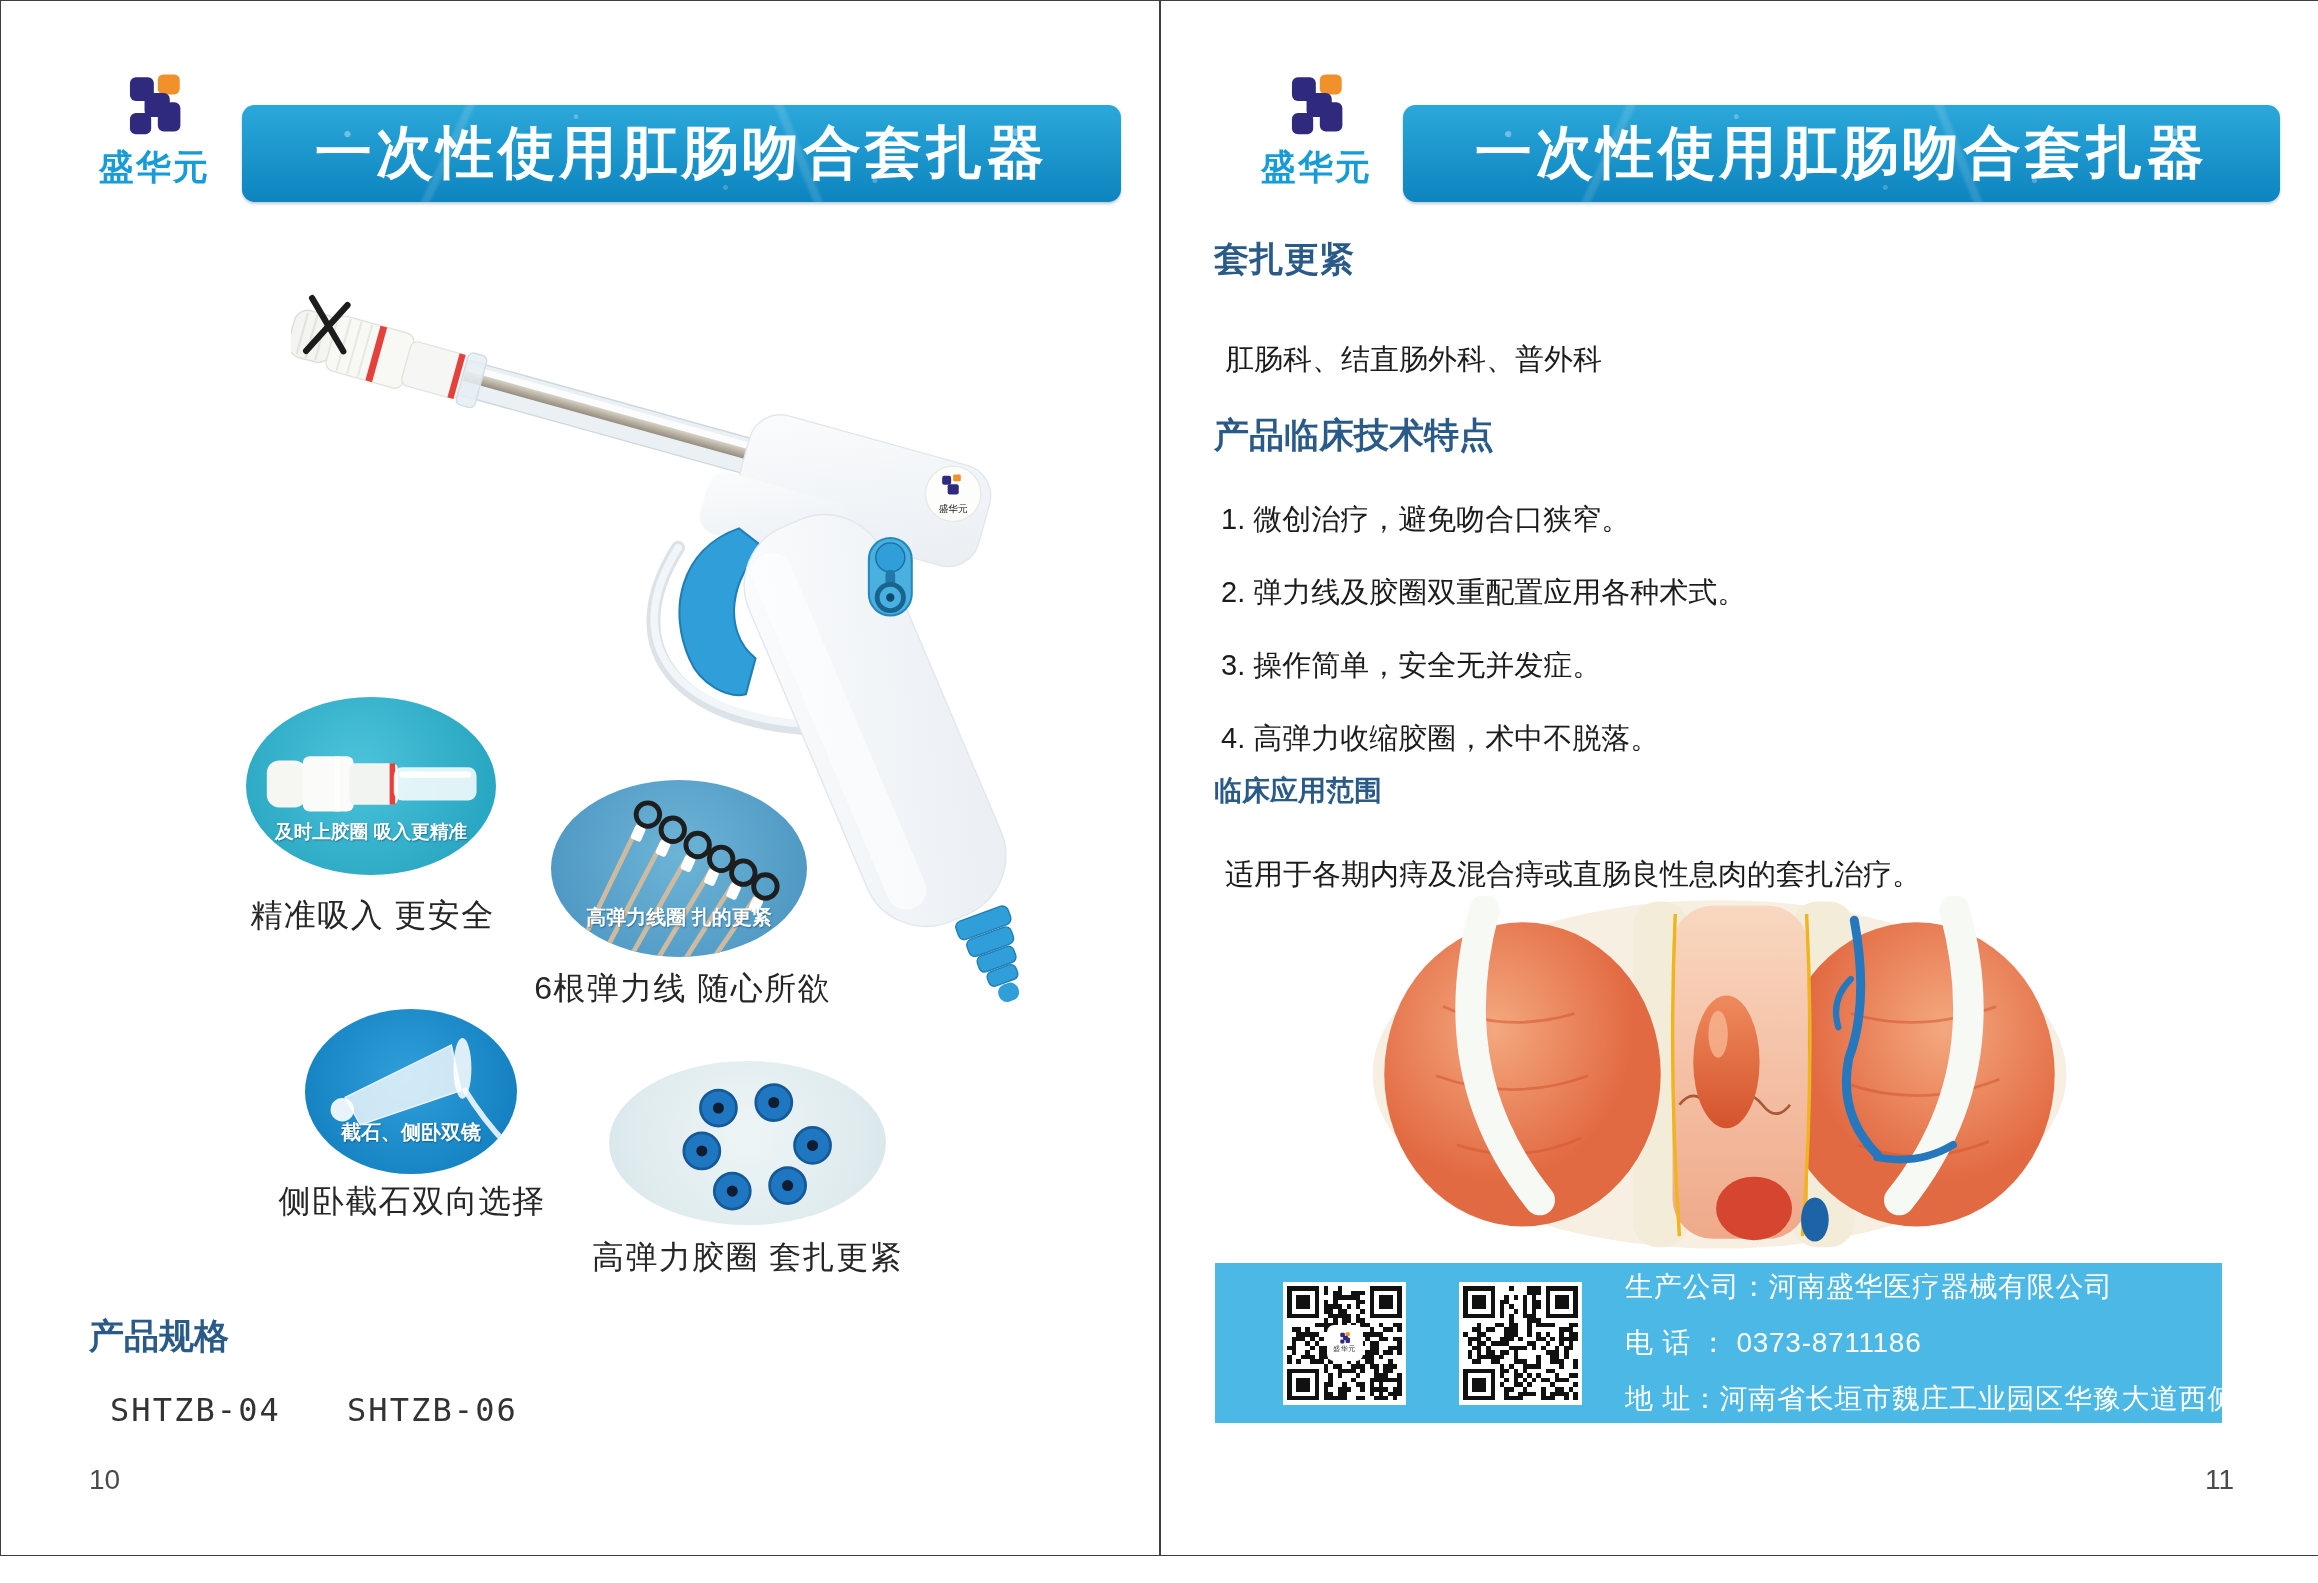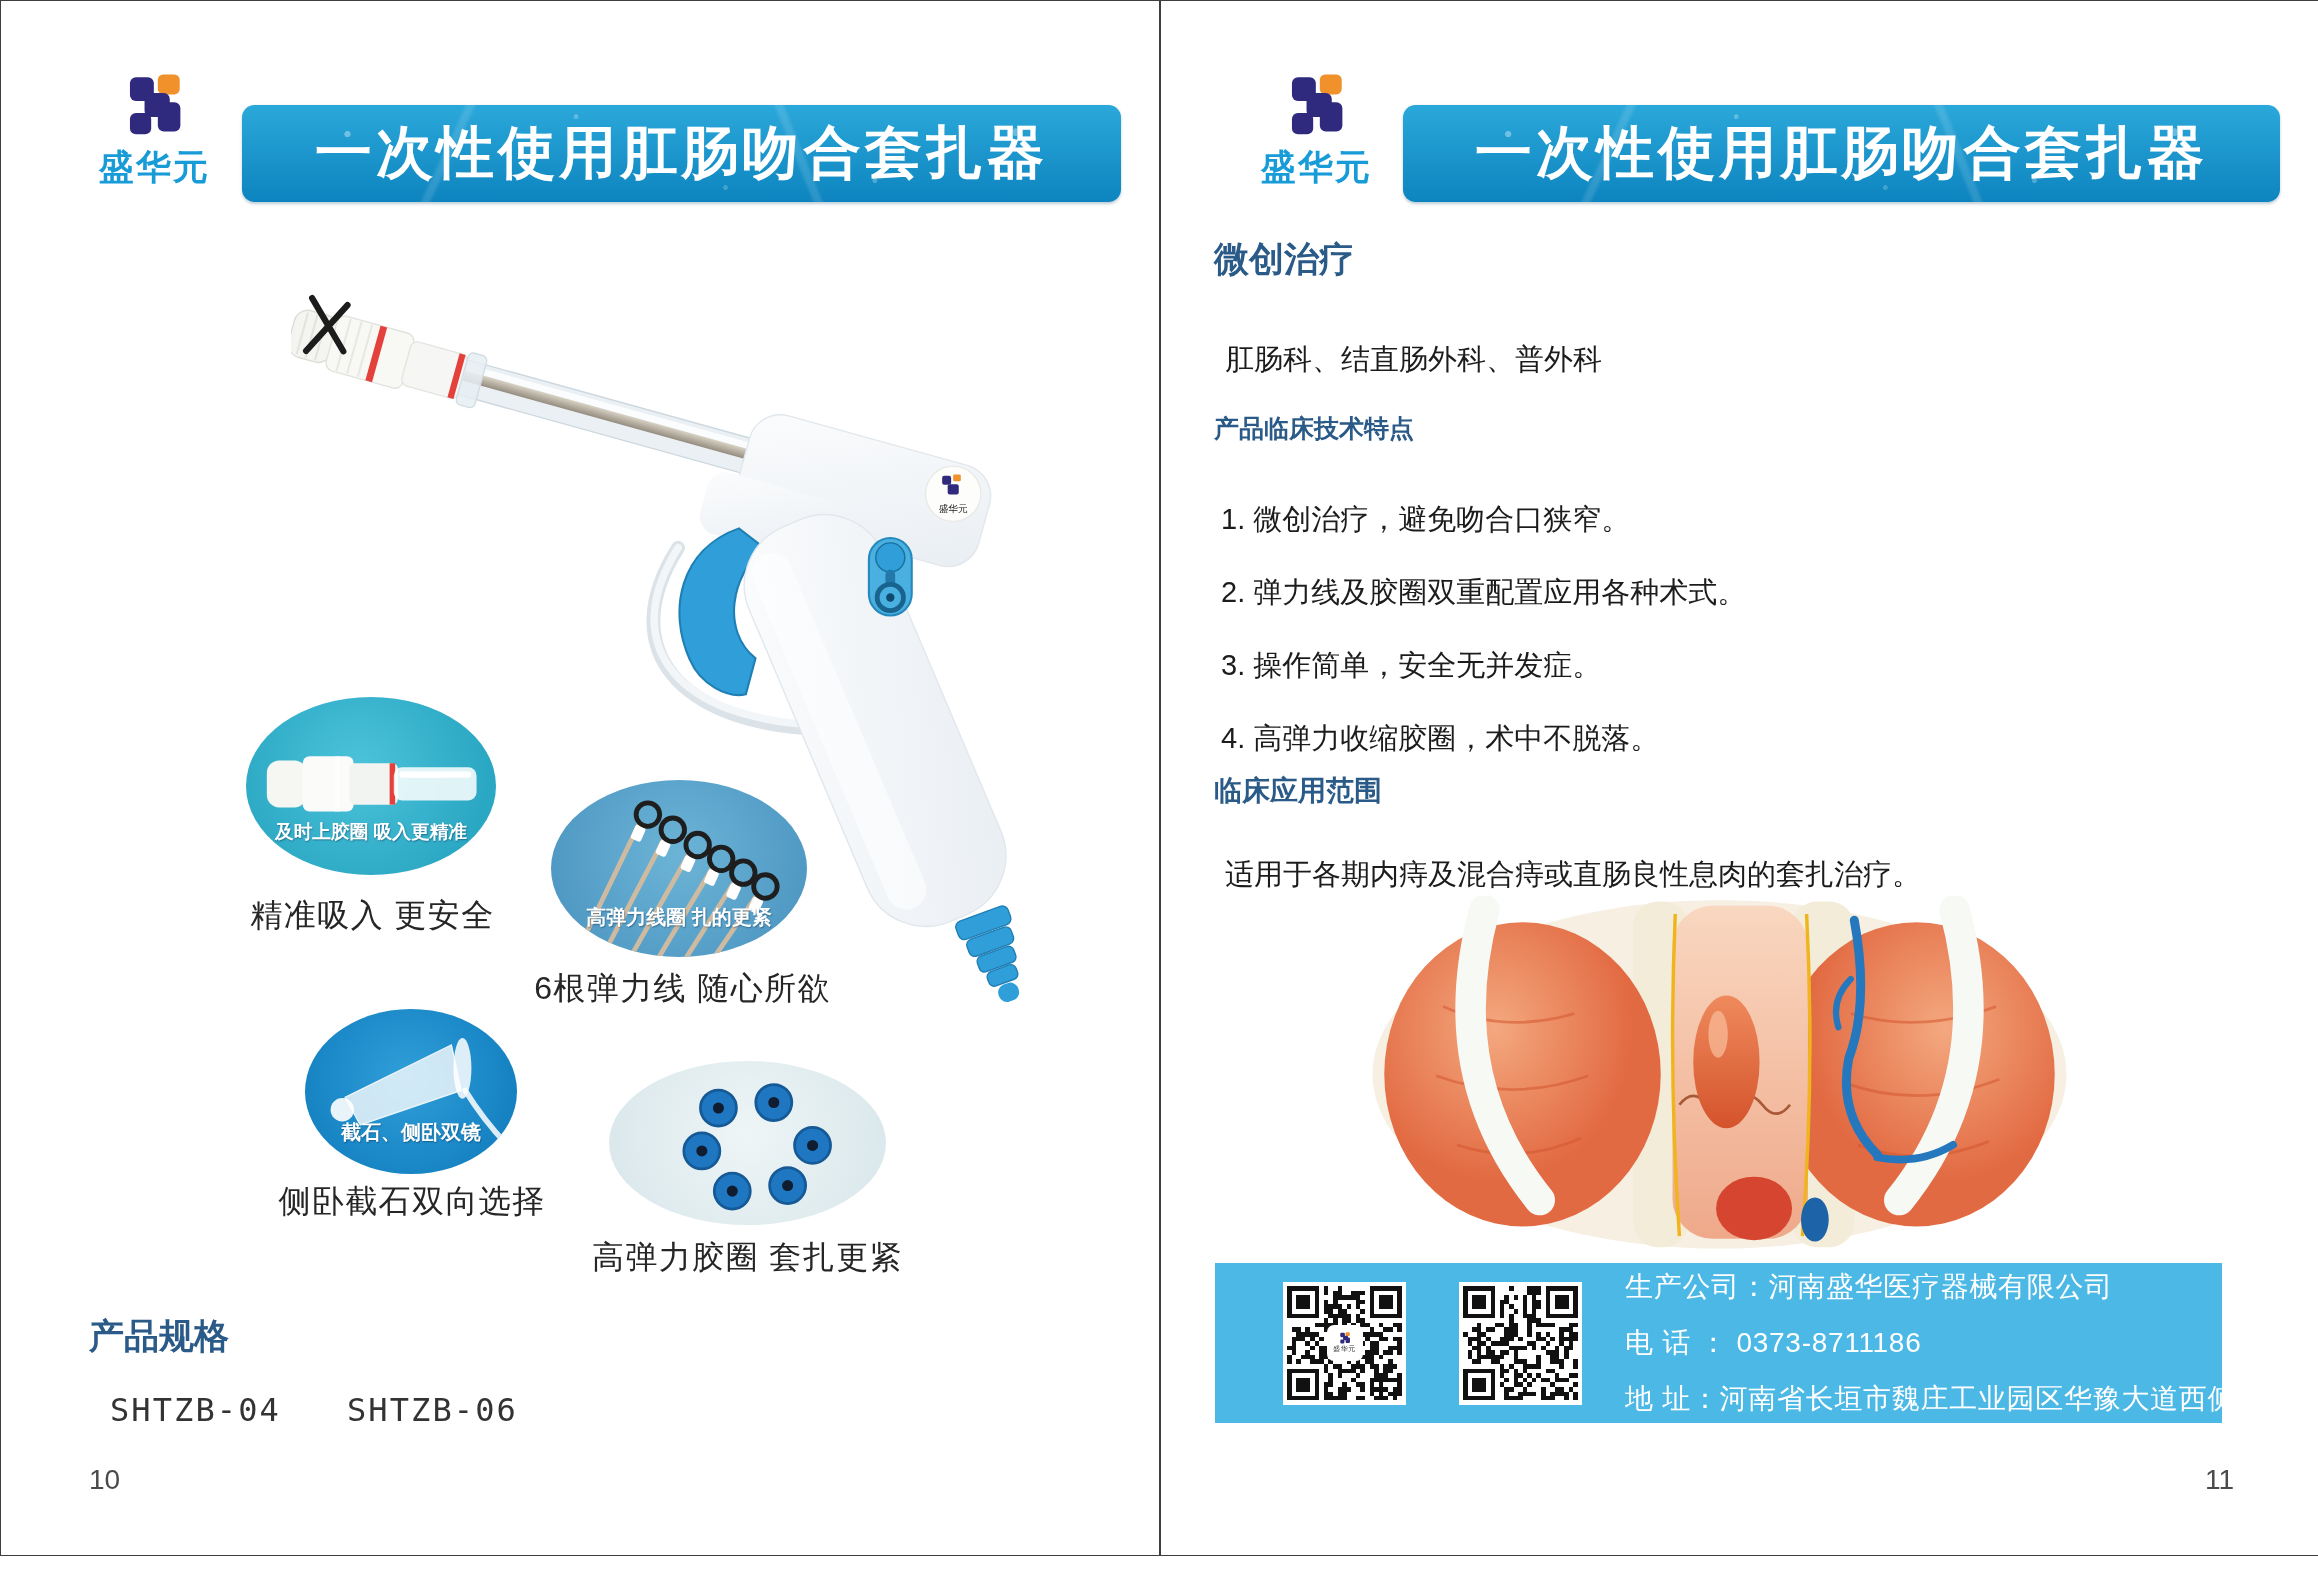--- a/index.html
+++ b/index.html
@@ -255,24 +255,24 @@
         <rect x="60" y="42" width="34" height="44" rx="9" fill="#2F2A7D"></rect>
         <rect x="18" y="58" width="32" height="32" rx="9" fill="#2F2A7D"></rect>
       </svg>
       <div class="wordmark">盛华元</div>
     </div>
 
     <div class="banner">
       <span class="title">一次性使用肛肠吻合套扎器</span>
     </div>
 
-    <div class="h-blue" style="left:54px;top:235px;font-size:35px;">微创治疗</div>
+    <div class="h-blue" style="left:54px;top:235px;font-size:35px;">套扎更紧</div>
     <div class="body-txt" style="left:65px;top:339px;">肛肠科、结直肠外科、普外科</div>
 
-    <div class="h-blue" style="left:54px;top:411px;font-size:25px;">产品临床技术特点</div>
+    <div class="h-blue" style="left:54px;top:411px;font-size:35px;">产品临床技术特点</div>
     <div class="clist">
       <div>1. 微创治疗，避免吻合口狭窄。</div>
       <div>2. 弹力线及胶圈双重配置应用各种术式。</div>
       <div>3. 操作简单，安全无并发症。</div>
       <div>4. 高弹力收缩胶圈，术中不脱落。</div>
     </div>
 
     <div class="h-blue" style="left:54px;top:771px;font-size:28px;">临床应用范围</div>
     <div class="body-txt" style="left:65px;top:854px;">适用于各期内痔及混合痔或直肠良性息肉的套扎治疗。</div>
 

